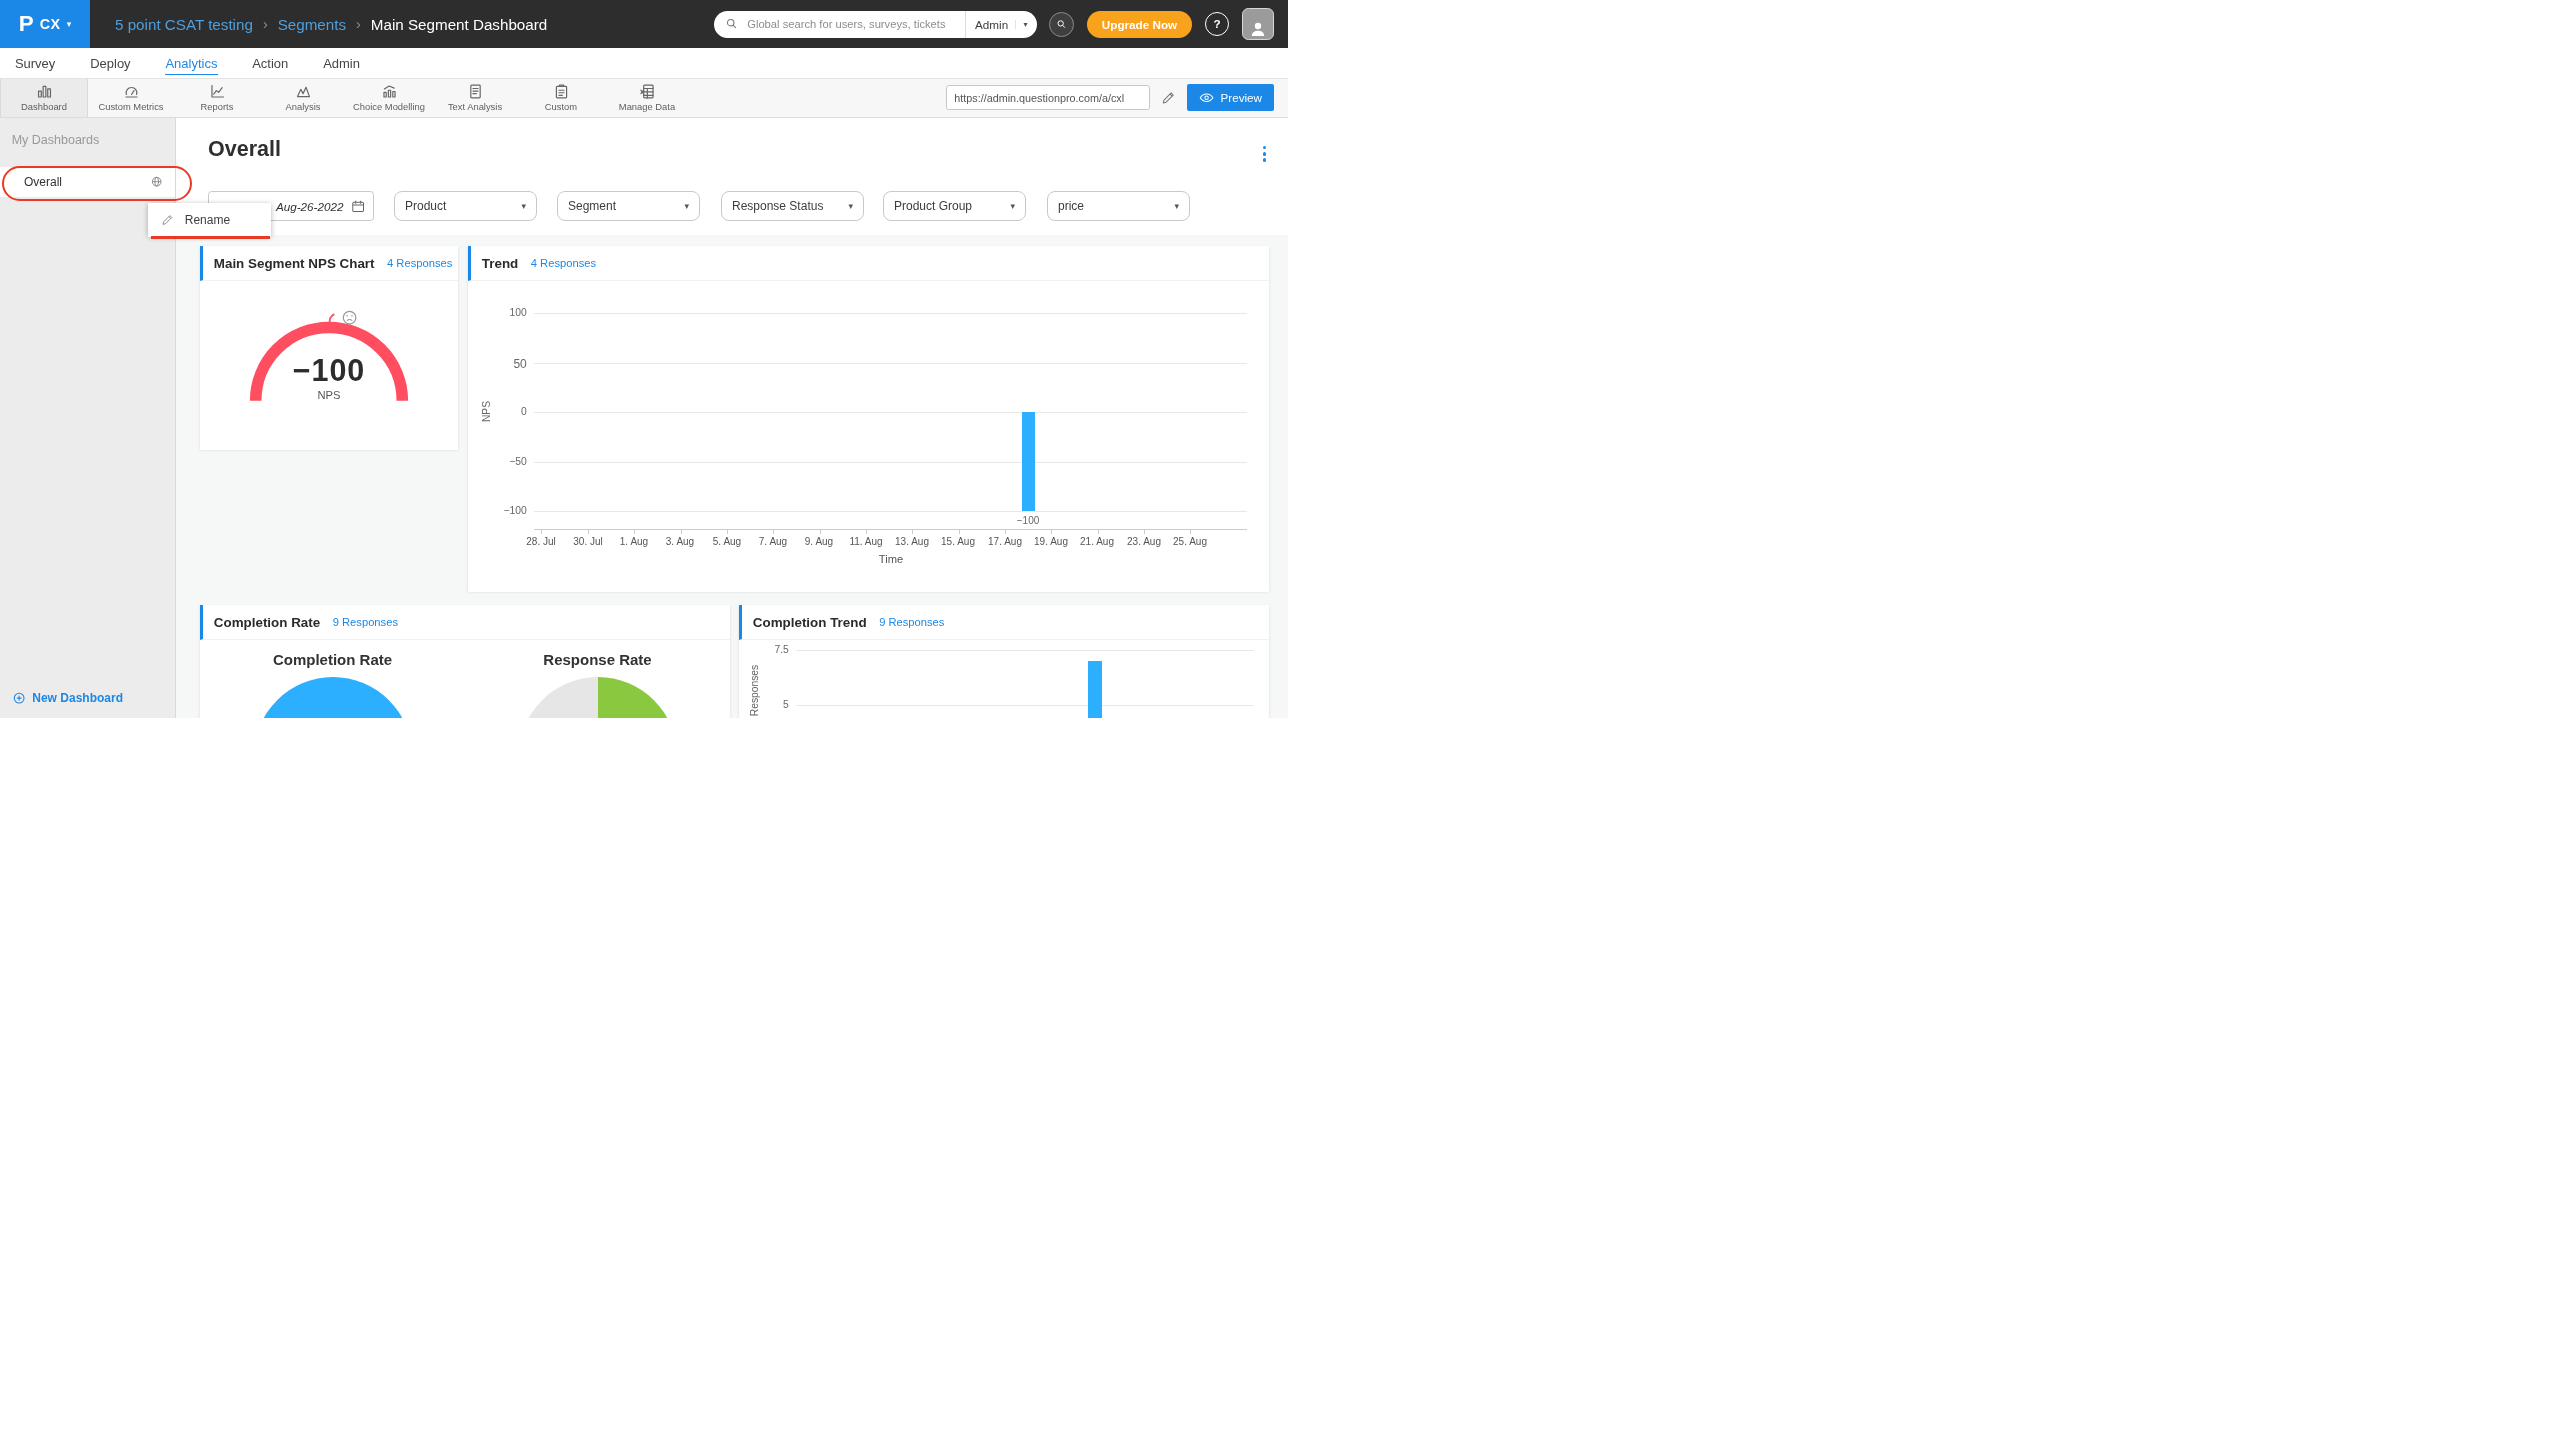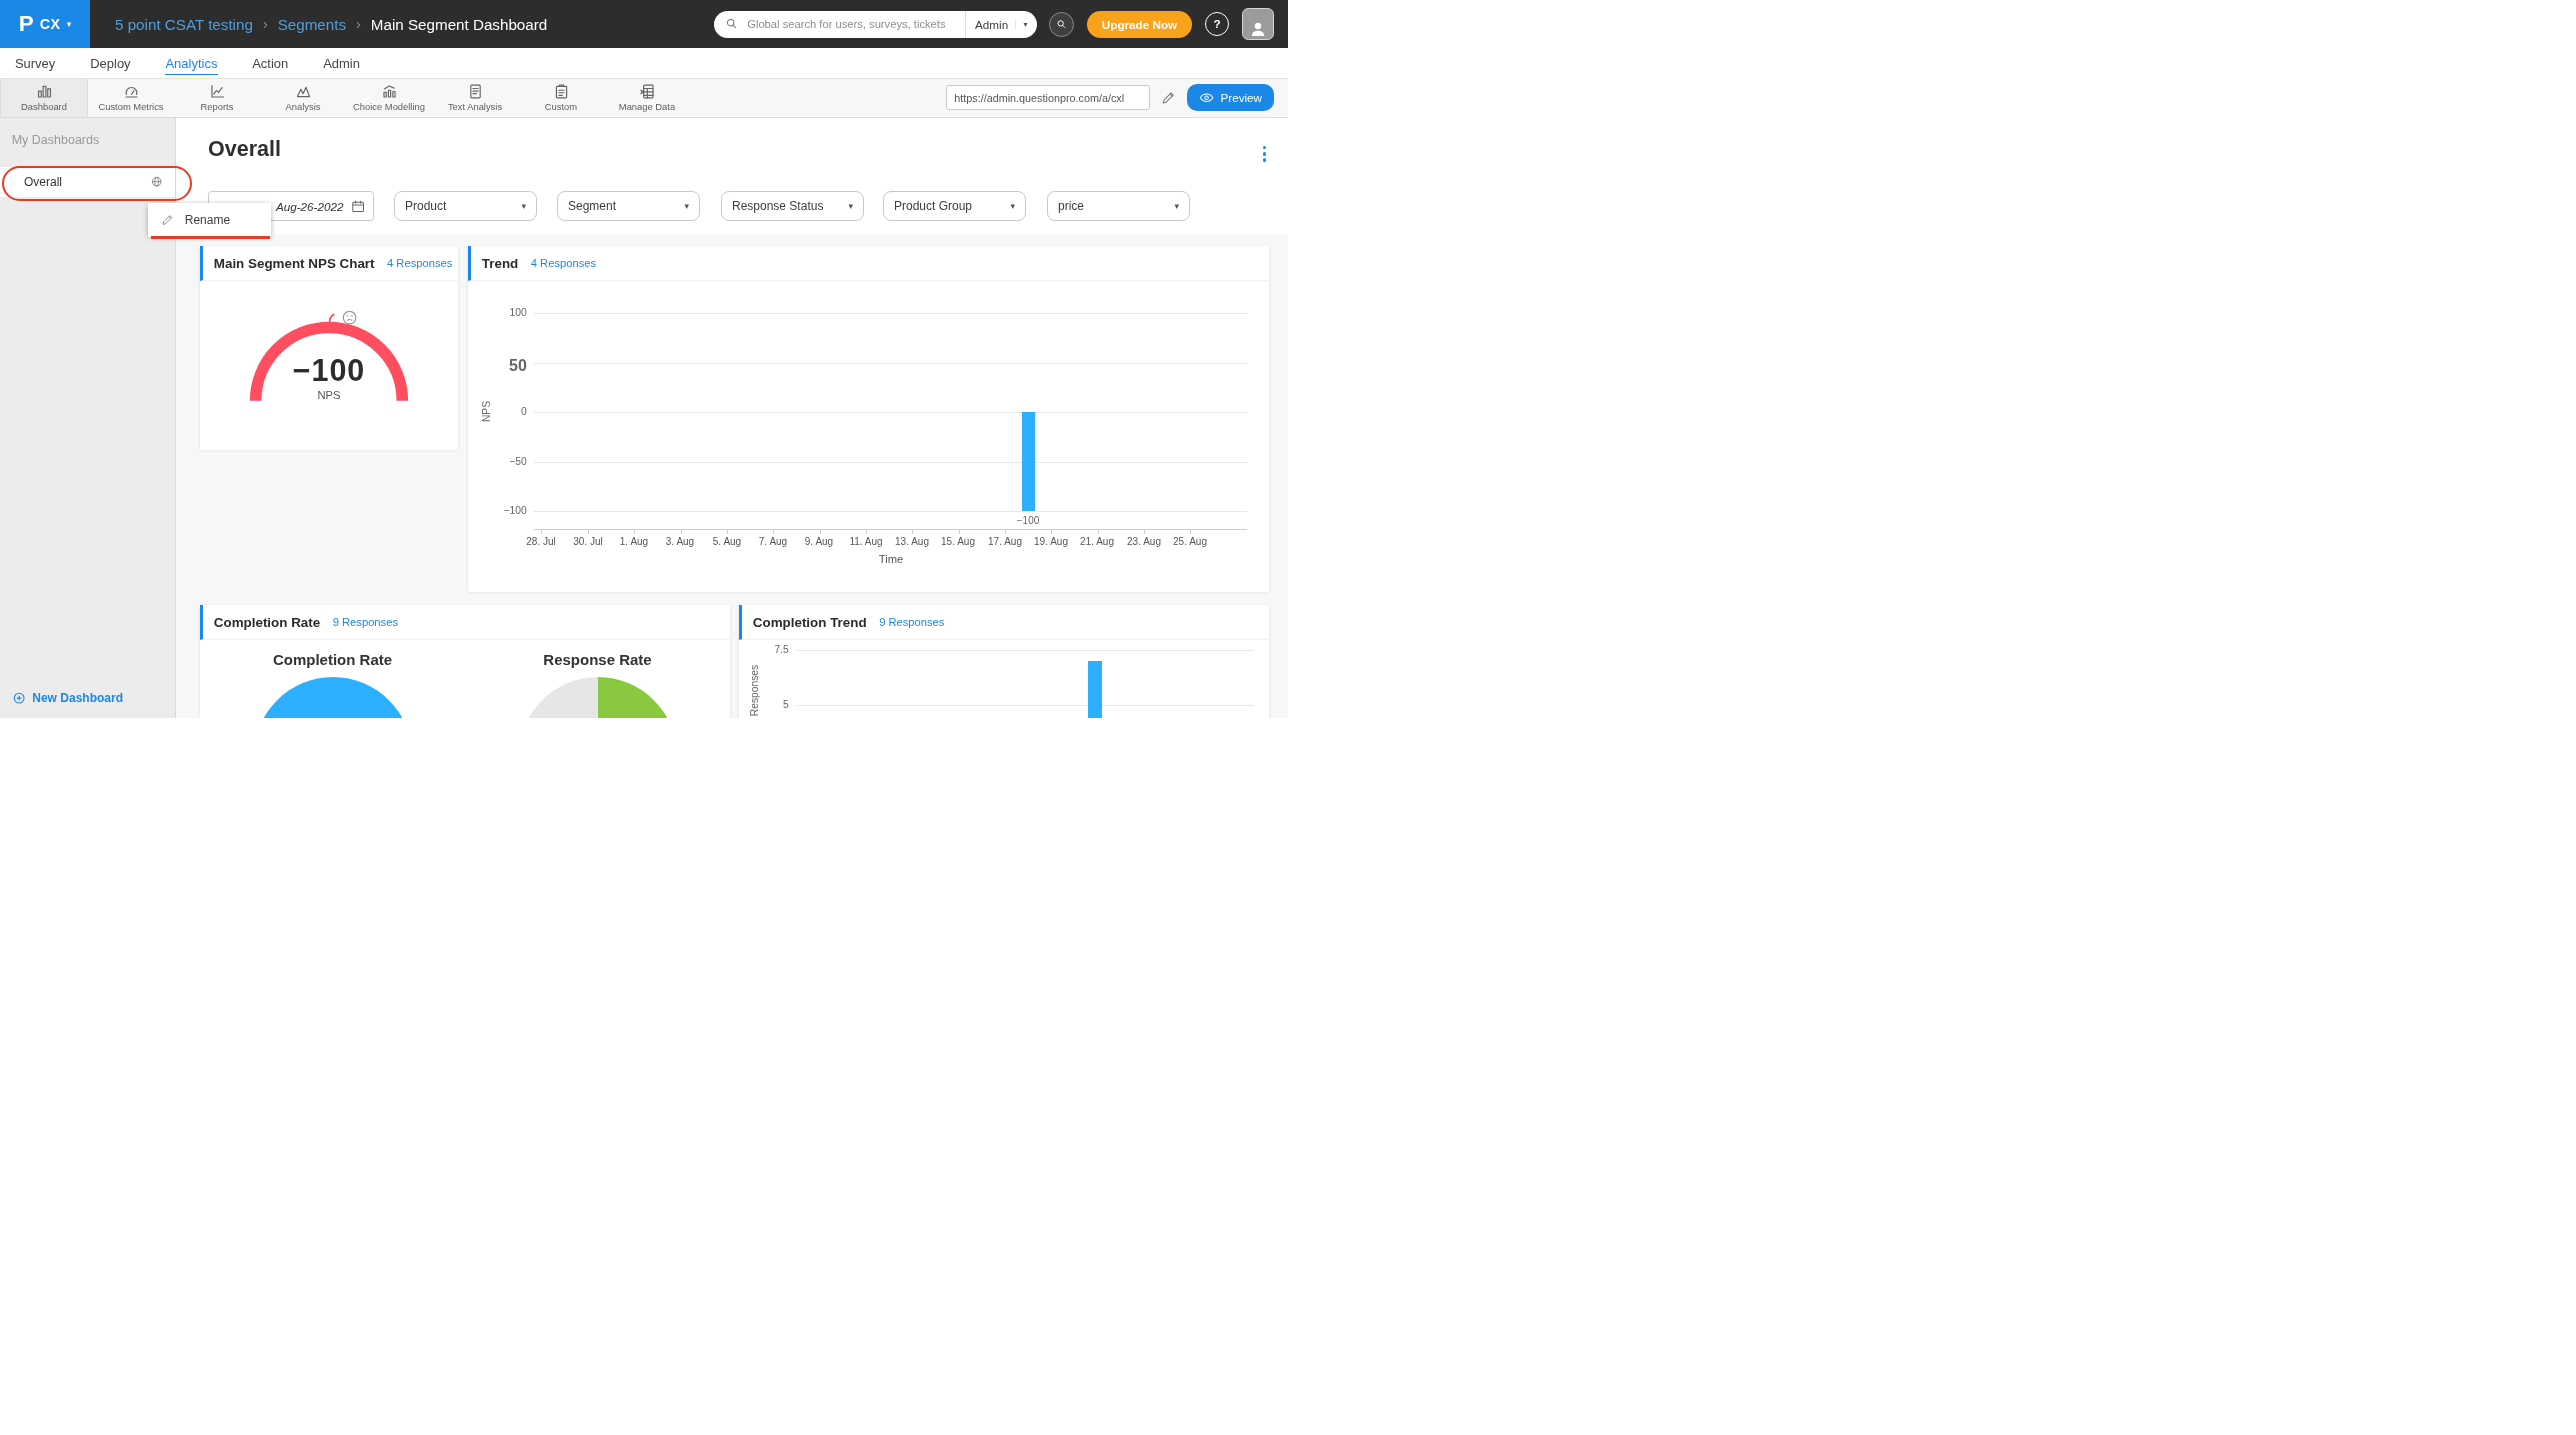--- a/index.html
+++ b/index.html
@@ -47,21 +47,21 @@
   .toolbar{position:absolute;top:78px;left:0;right:0;height:39px;background:#f7f7f7;
            border-bottom:0.9px solid #dcdcdc;display:flex;align-items:center;z-index:8;}
   .tb-item{width:86px;height:100%;display:flex;flex-direction:column;align-items:center;
            justify-content:center;gap:1.8px;font-size:9.4px;color:#5e5e5e;cursor:pointer;}
   .tb-item.active{background:#ebebeb;border-left:0.9px solid #dadada;border-right:0.9px solid #dadada;}
   .tb-item svg{stroke:#666;fill:none;stroke-width:1.4;stroke-linecap:round;stroke-linejoin:round;}
   .tb-right{margin-left:auto;margin-right:14.3px;display:flex;align-items:center;gap:9px;}
   .url-input{width:188px;height:23px;border:0.9px solid #c8c8c8;border-radius:2.7px;
              padding:0 7.2px;font-size:10.8px;color:#555;background:#fff;font-family:inherit;outline:none;}
   .pencil-btn{background:none;border:none;cursor:pointer;display:flex;padding:1.8px;}
-  .preview-btn{height:27px;background:#1b87e6;color:#fff;border:none;border-radius:10px;
+  .preview-btn{height:27px;background:#1b87e6;color:#fff;border:none;border-radius:2px;
                font-size:11.7px;display:flex;align-items:center;gap:6.3px;padding:0 11.7px;
                cursor:pointer;font-family:inherit;}
 
   
   .sidebar{position:absolute;top:117px;left:0;width:175px;bottom:0;background:#ececec;
            border-right:0.9px solid #d9d9d9;z-index:5;}
   .sb-heading{margin:16px 0 0 11.7px;font-size:12.5px;color:#999;}
   .sb-selected{margin-top:20px;height:30px;background:#fff;display:flex;align-items:center;
                justify-content:space-between;padding:0 11.7px 0 24px;font-size:12px;
                color:#333;cursor:pointer;}
@@ -329,21 +329,21 @@
 
   <section class="card" style="left:468px;top:246px;width:801px;height:346px;">
     <div class="card-header">
       <span class="card-title">Trend</span>
       <a class="card-link">4 Responses</a>
     </div>
     <div class="chart-body" id="trend-body">
         <div style="position: absolute; left: 66px; top: 32px; width: 713px; height: 0.9px; background: rgb(232, 232, 232);"></div>
         <div style="position: absolute; left: 10.8px; top: 26px; width: 48px; text-align: right; font-size: 10.3px; color: rgb(102, 102, 102);">100</div>
         <div style="position: absolute; left: 66px; top: 82px; width: 713px; height: 0.9px; background: rgb(232, 232, 232);"></div>
-        <div style="position: absolute; left: 10.8px; top: 76px; width: 48px; text-align: right; font-size: 16px; color: rgb(102, 102, 102); font-weight: bold;">50</div>
+        <div style="position: absolute; left: 10.8px; top: 76px; width: 48px; text-align: right; font-size: 12px; color: rgb(102, 102, 102);">50</div>
         <div style="position: absolute; left: 66px; top: 131px; width: 713px; height: 0.9px; background: rgb(232, 232, 232);"></div>
         <div style="position: absolute; left: 10.8px; top: 125px; width: 48px; text-align: right; font-size: 10.3px; color: rgb(102, 102, 102);">0</div>
         <div style="position: absolute; left: 66px; top: 181px; width: 713px; height: 0.9px; background: rgb(232, 232, 232);"></div>
         <div style="position: absolute; left: 10.8px; top: 175px; width: 48px; text-align: right; font-size: 10.3px; color: rgb(102, 102, 102);">−50</div>
         <div style="position: absolute; left: 66px; top: 230px; width: 713px; height: 0.9px; background: rgb(232, 232, 232);"></div>
         <div style="position: absolute; left: 10.8px; top: 224px; width: 48px; text-align: right; font-size: 10.3px; color: rgb(102, 102, 102);">−100</div>
         <div style="position: absolute; left: -18px; top: 125px; width: 72px; text-align: center; font-size: 10.3px; color: rgb(102, 102, 102); transform: rotate(-90deg);">NPS</div>
         <div style="position: absolute; left: 66px; top: 248px; width: 713px; height: 0.9px; background: rgb(204, 204, 204);"></div>
         <div style="position: absolute; left: 73px; top: 248px; width: 0.9px; height: 4.5px; background: rgb(204, 204, 204);"></div>
         <div style="position: absolute; left: 48px; top: 255px; width: 50px; text-align: center; font-size: 10px; color: rgb(85, 85, 85);">28. Jul</div>

